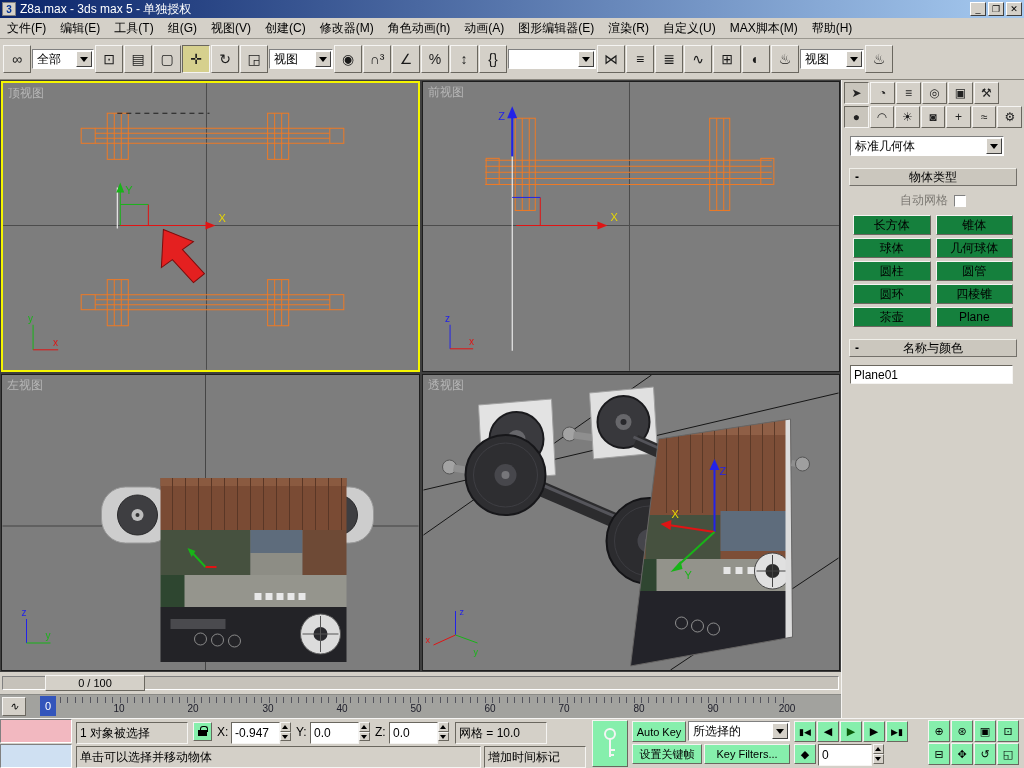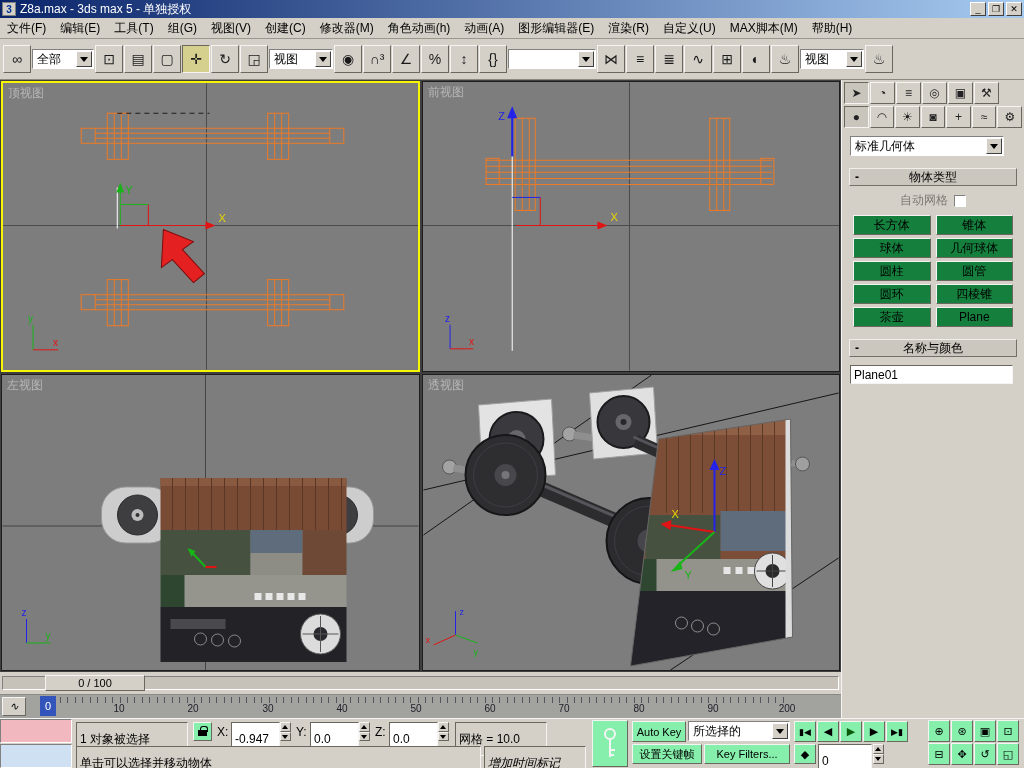--- a/index.html
+++ b/index.html
@@ -80,21 +80,21 @@
   .tickstrip { position:absolute; left:45px; top:2px; width:745px; height:6px;
     background:repeating-linear-gradient(90deg,#55555e 0,#55555e 1px,transparent 1px,transparent 7.45px); }
   .tick { position:absolute; top:8px; width:34px; text-align:center; font-size:10px; color:#20202c; }
   .frame-marker { position:absolute; left:40px; top:1px; width:16px; height:20px; background:#3355bb;
     color:#fff; font-size:11px; text-align:center; line-height:20px; }
 
   
   .statusbar { position:absolute; left:0; top:718px; width:1024px; height:50px; background:#d4d0c8;
     border-top:1px solid #f5f4f2; }
   .sfield { position:absolute; height:19px; border:1px solid; border-color:#6a675f #f5f4f2 #f5f4f2 #6a675f;
-    background:#fff; font-size:12px; padding:16px 3px; font-family:inherit; display:flex; align-items:center; white-space:nowrap; overflow:hidden; }
+    background:#fff; font-size:12px; padding:10px 3px; font-family:inherit; display:flex; align-items:center; white-space:nowrap; overflow:hidden; }
   .sfield.gray { background:#d4d0c8; }
   .slabel { position:absolute; font-size:12px; }
   .sbtn { position:absolute; background:#86efac; border:1px solid; border-color:#f5f4f2 #6a675f #6a675f #f5f4f2;
     font-size:11px; padding:0; font-family:inherit; text-align:center; }
   .spinner { position:absolute; width:11px; height:19px; display:flex; flex-direction:column; }
   .spinner i { flex:1; background:#d4d0c8; border:1px solid; border-color:#f5f4f2 #6a675f #6a675f #f5f4f2; position:relative; }
   .spinner i:before { content:""; position:absolute; left:1px; border-left:3px solid transparent; border-right:3px solid transparent; }
   .spinner i.up:before { top:2px; border-bottom:4px solid #000; }
   .spinner i.dn:before { top:2px; border-top:4px solid #000; }
   .macro-rec { position:absolute; left:0; top:0; width:72px; height:24px; background:#f2b8c0;
@@ -535,21 +535,21 @@
     <span class="slabel" style="left:375px; top:6px;">Z:</span>
     <input class="sfield" style="left: 389px; top: 3px; width: 49px;" value="0.0">
     <span class="spinner" style="left:438px; top:3px;">
         <i class="up"></i>
         <i class="dn"></i>
       </span>
 
     <div class="sfield gray" style="left:455px; top:3px; width:92px;">网格 = 10.0</div>
 
     <div class="sfield gray" style="left:76px; top:27px; width:405px;">单击可以选择并移动物体</div>
-    <div class="sfield gray" style="left:484px; top:27px; width:102px;font-style:italic;">增加时间标记</div>
+    <div class="sfield gray" style="left:484px; top:27px; width:102px;">增加时间标记</div>
 
     <button class="sbtn" style="left:592px; top:1px; width:36px; height:47px;">
       <svg width="16" height="34" viewBox="0 0 16 34">
         <circle cx="8" cy="8" r="5" fill="none" stroke="#f4f4f4" stroke-width="2"></circle>
         <line x1="8" y1="13" x2="8" y2="31" stroke="#f4f4f4" stroke-width="2"></line>
         <line x1="8" y1="24" x2="13" y2="24" stroke="#f4f4f4" stroke-width="2"></line>
         <line x1="8" y1="29" x2="12" y2="29" stroke="#f4f4f4" stroke-width="2"></line>
       </svg>
     </button>
     <button class="sbtn" style="left:632px; top:2px; width:54px; height:21px; font-size:11px;">Auto Key</button>

